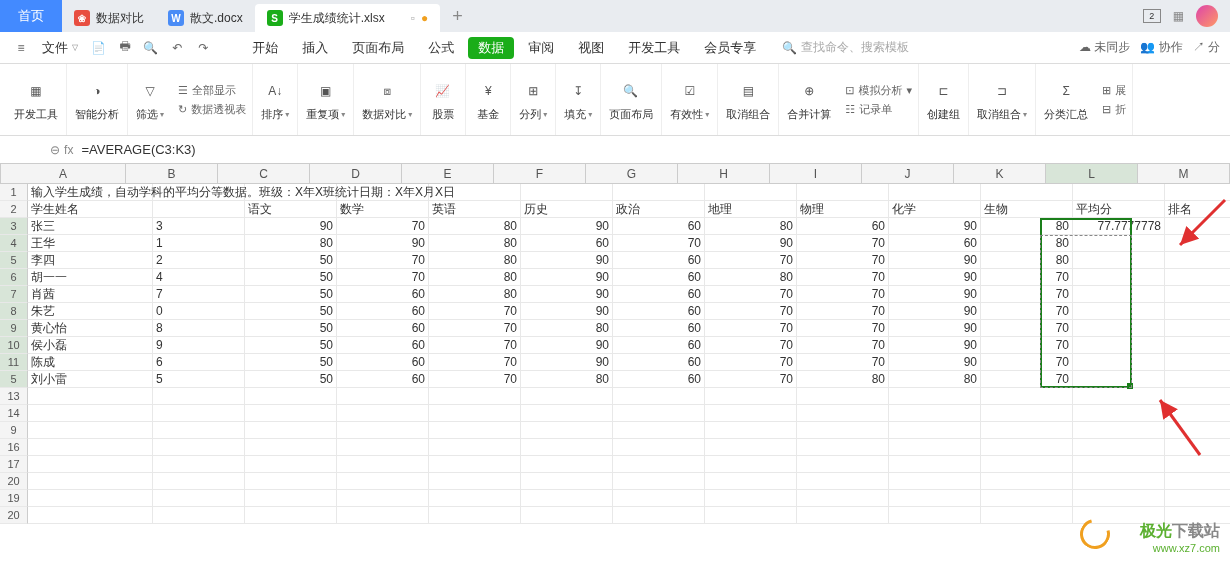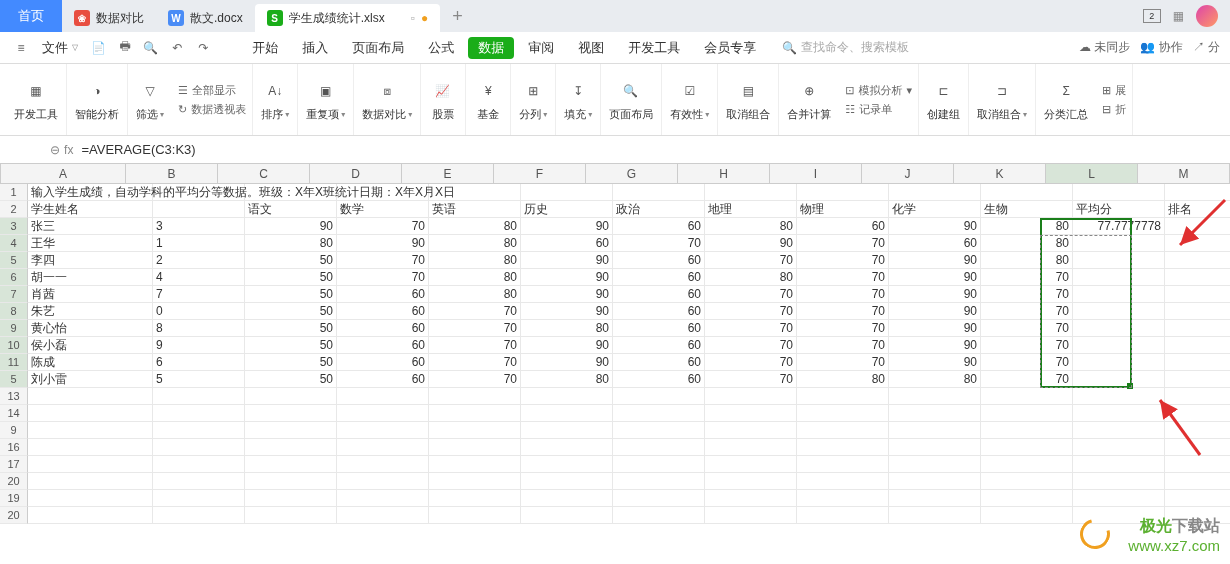--- a/index.html
+++ b/index.html
@@ -62,21 +62,21 @@
 
 
 .arrow-red { position: absolute; pointer-events: none; }
 .arrow-red svg { overflow: visible; }
 
 
 .watermark { position: absolute; right: 10px; bottom: 10px; text-align: right; }
 .watermark .logo { font-size: 16px; font-weight: bold; }
 .watermark .logo .g1 { color: #5bb030; }
 .watermark .logo .g2 { color: #888; }
-.watermark .url { font-size: 15px; color: #5bb030; }
+.watermark .url { font-size: 11px; color: #5bb030; }
 .watermark .swirl { width: 30px; height: 30px; border: 3px solid #f0a020; border-radius: 50%; border-top-color: transparent; position: absolute; right: 110px; bottom: 5px; transform: rotate(30deg); }
 </style>
 </head>
 <body>
 
 <div class="titlebar">
   <div class="home">首页</div>
   <div class="tab">
     <span class="icon" style="background:#e84e40">❀</span>
     <span>数据对比</span>

